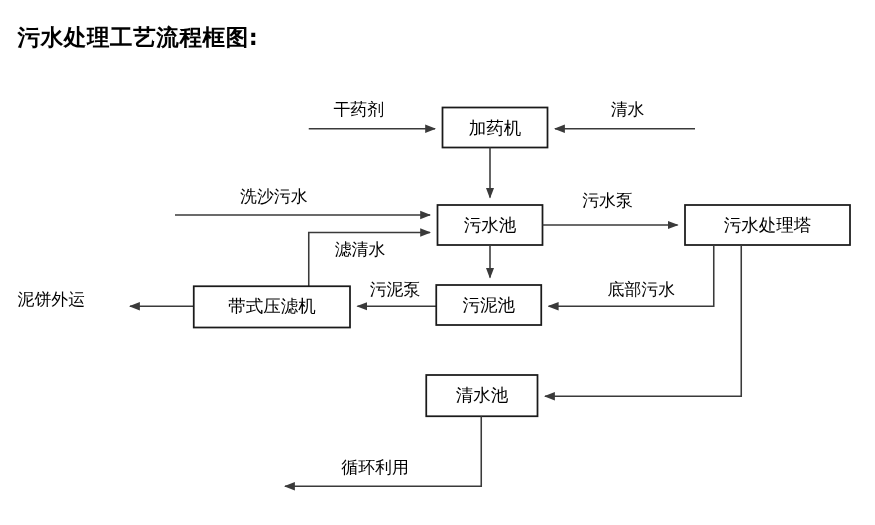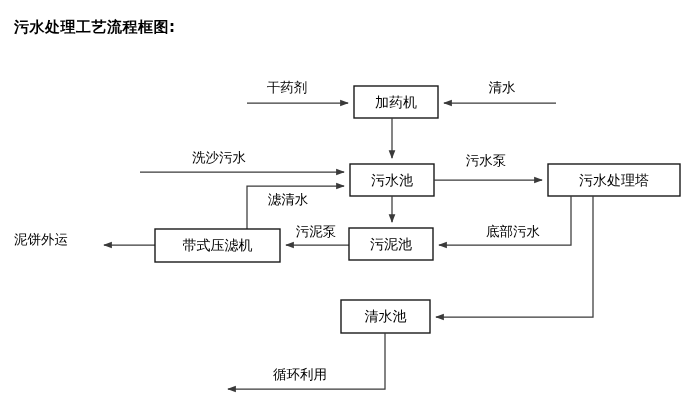--- a/index.html
+++ b/index.html
@@ -21,21 +21,21 @@
     left: 0;
     top: 0;
     width: 700px;
     height: 420px;
     background: #ffffff;
   }
   #diagram-title {
     position: absolute;
     left: 14px;
     top: 18px;
-    font-size: 15px;
+    font-size: 18px;
     font-weight: bold;
     letter-spacing: 0.5px;
     color: #000000;
     white-space: nowrap;
   }
   #flow-svg {
     position: absolute;
     left: 0;
     top: 0;
     width: 700px;

